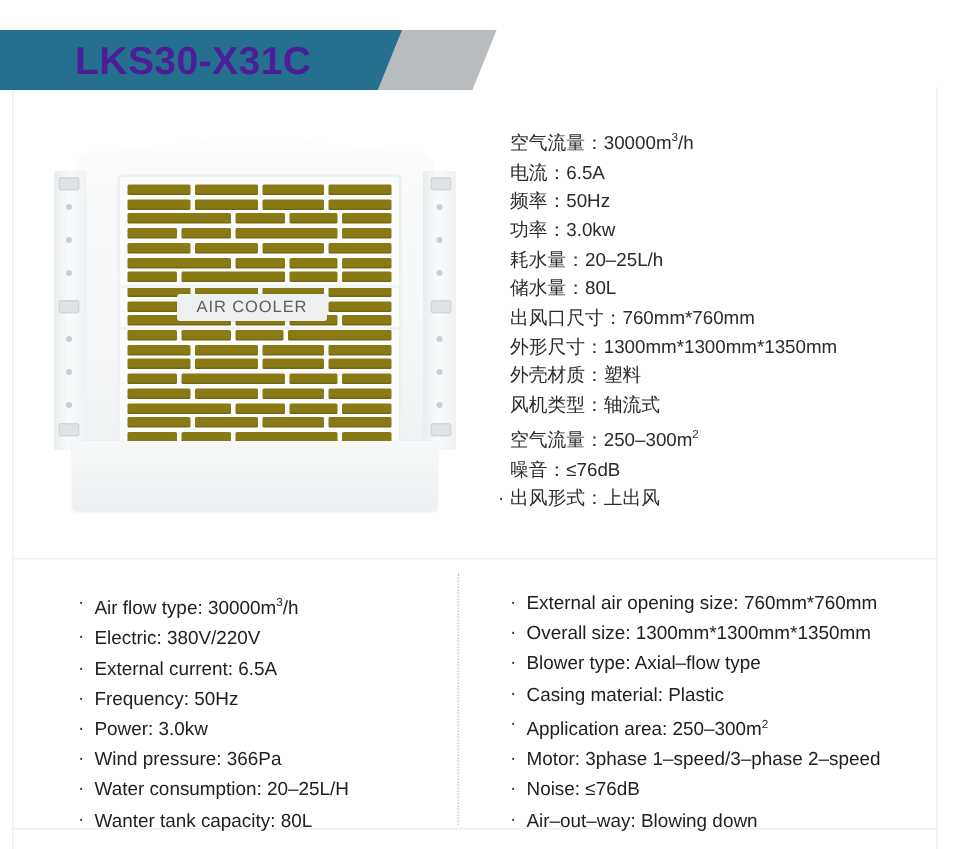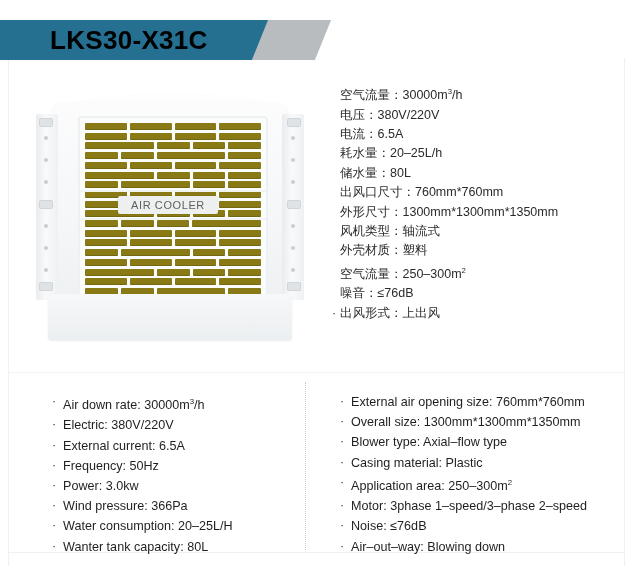--- a/index.html
+++ b/index.html
@@ -50,21 +50,21 @@
     width: 268px; height: 40px;
     background: #256f91;
     transform: skewX(-22deg);
     transform-origin: left top;
   }
   .banner-title {
     position: absolute;
     left: 50px; top: 0;
     height: 40px;
     line-height: 40px;
-    color: #000000;
+    color: #4c1d95;
     font-size: 26px;
     font-weight: bold;
     letter-spacing: 0.3px;
     white-space: nowrap;
   }
 
   
   #product {
     position: absolute;
     left: 34px; top: 86px;
@@ -387,37 +387,38 @@
       <div class="grille-divider" style="top:72px;"></div>
       <div class="grille-divider" style="top:100px;"></div>
       <div class="label-plate">AIR COOLER</div>
     </div>
 
     <div class="unit-base"></div>
   </div>
 
   <div class="spec-cn" id="spec-cn-list">
       <div class="row"><span>空气流量：</span><span>30000m</span><sup>3</sup><span>/h</span></div>
-      <div class="row"><span>电压：</span><span>380V/220V</span></div>
       <div class="row"><span>电流：</span><span>6.5A</span></div>
+      <div class="row"><span>频率：</span><span>50Hz</span></div>
+      <div class="row"><span>功率：</span><span>3.0kw</span></div>
       <div class="row"><span>耗水量：</span><span>20–25L/h</span></div>
       <div class="row"><span>储水量：</span><span>80L</span></div>
       <div class="row"><span>出风口尺寸：</span><span>760mm*760mm</span></div>
       <div class="row"><span>外形尺寸：</span><span>1300mm*1300mm*1350mm</span></div>
+      <div class="row"><span>外壳材质：</span><span>塑料</span></div>
       <div class="row"><span>风机类型：</span><span>轴流式</span></div>
-      <div class="row"><span>外壳材质：</span><span>塑料</span></div>
       <div class="row"><span>空气流量：</span><span>250–300m</span><sup>2</sup></div>
       <div class="row"><span>噪音：</span><span>≤76dB</span></div>
       <div class="row"><span class="bullet">·</span><span>出风形式：</span><span>上出风</span></div>
     </div>
 
   <div class="dotted-divider"></div>
 
   <div id="bottom-left" class="en-list">
-      <div class="row"><span class="bullet">·</span><span>Air down rate: </span><span>30000m</span><sup>3</sup><span>/h</span></div>
+      <div class="row"><span class="bullet">·</span><span>Air flow type: </span><span>30000m</span><sup>3</sup><span>/h</span></div>
       <div class="row"><span class="bullet">·</span><span>Electric: </span><span>380V/220V</span></div>
       <div class="row"><span class="bullet">·</span><span>External current: </span><span>6.5A</span></div>
       <div class="row"><span class="bullet">·</span><span>Frequency: </span><span>50Hz</span></div>
       <div class="row"><span class="bullet">·</span><span>Power: </span><span>3.0kw</span></div>
       <div class="row"><span class="bullet">·</span><span>Wind pressure: </span><span>366Pa</span></div>
       <div class="row"><span class="bullet">·</span><span>Water consumption: </span><span>20–25L/H</span></div>
       <div class="row"><span class="bullet">·</span><span>Wanter tank capacity: </span><span>80L</span></div>
     </div>
 
   <div id="bottom-right" class="en-list">

